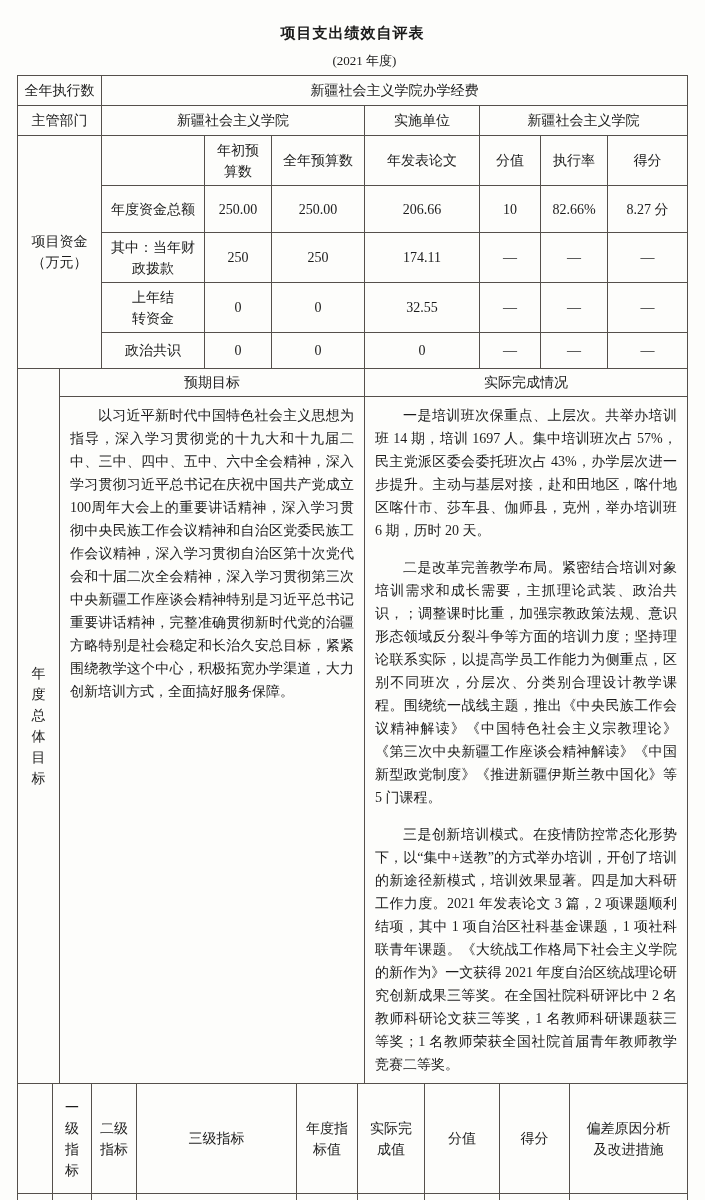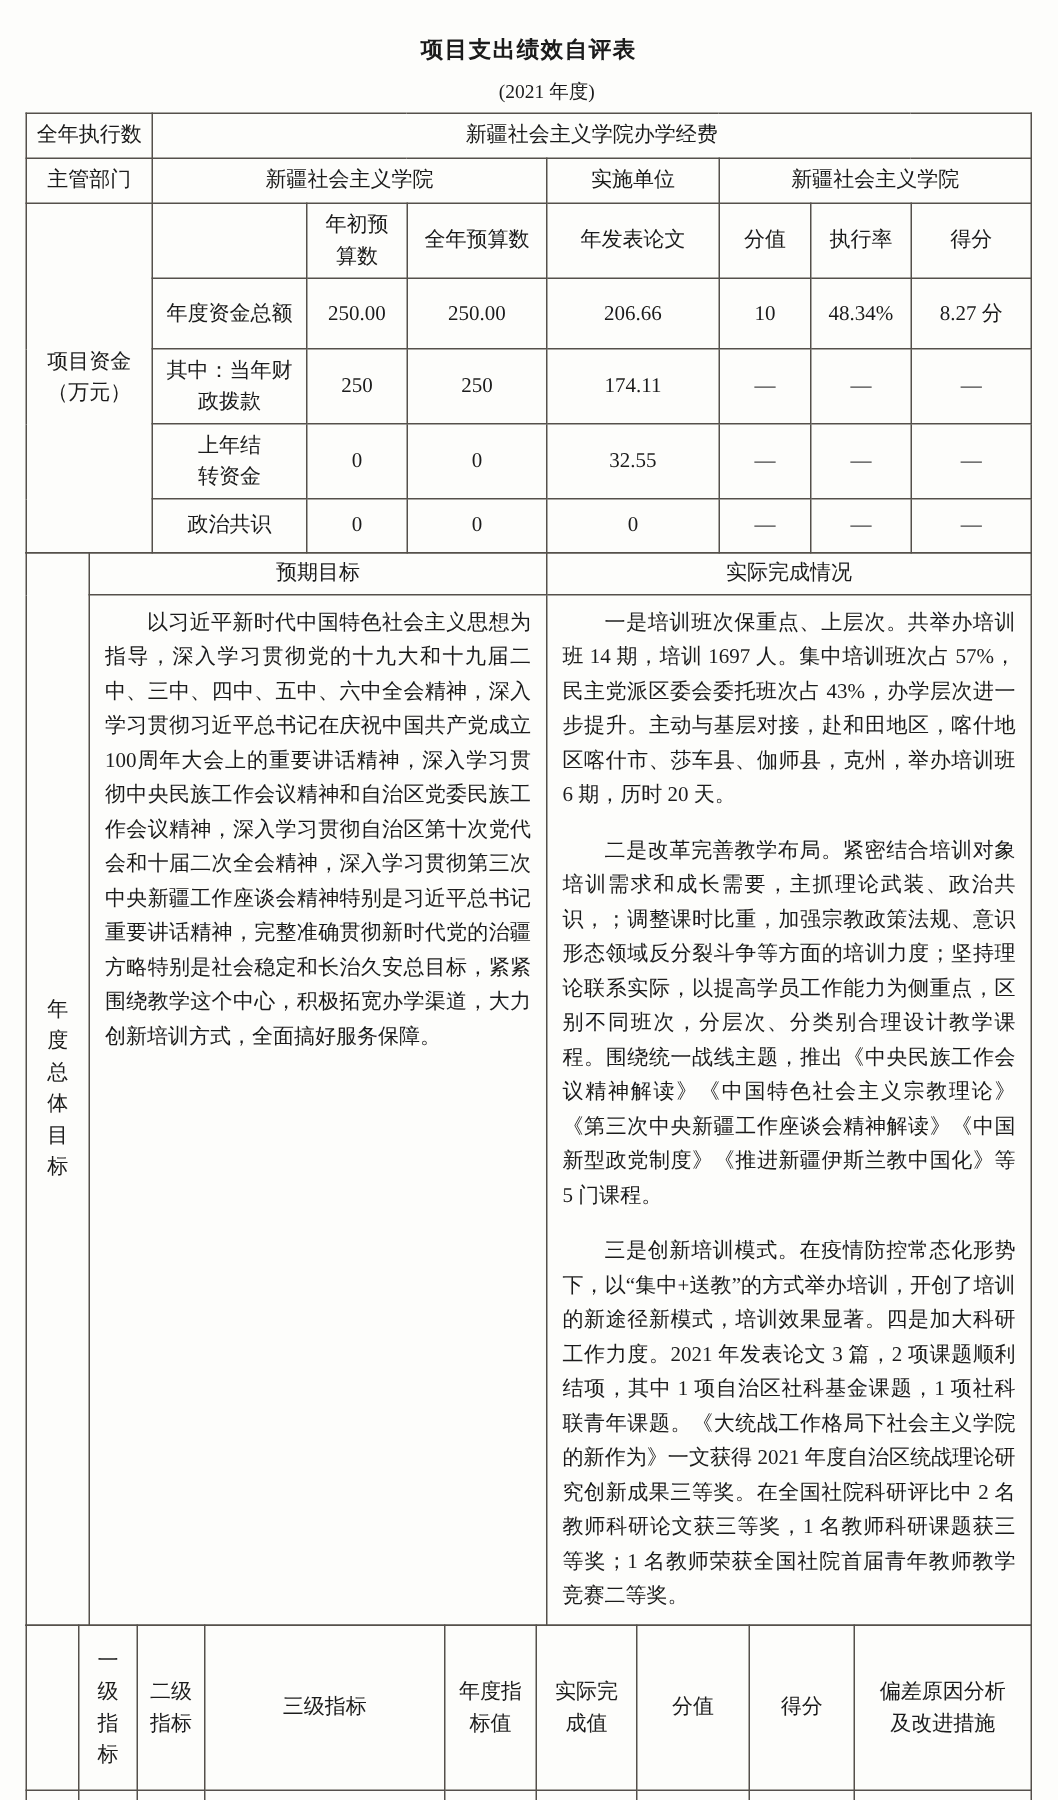--- a/index.html
+++ b/index.html
@@ -110,21 +110,21 @@
       <td>分值</td>
       <td>执行率</td>
       <td>得分</td>
     </tr>
     <tr class="h47">
       <td>年度资金总额</td>
       <td>250.00</td>
       <td>250.00</td>
       <td>206.66</td>
       <td>10</td>
-      <td>48.34%</td>
+      <td>82.66%</td>
       <td>8.27 分</td>
     </tr>
     <tr class="h50">
       <td class="pre">其中：当年财
 政拨款</td>
       <td>250</td>
       <td>250</td>
       <td>174.11</td>
       <td>—</td>
       <td>—</td>

